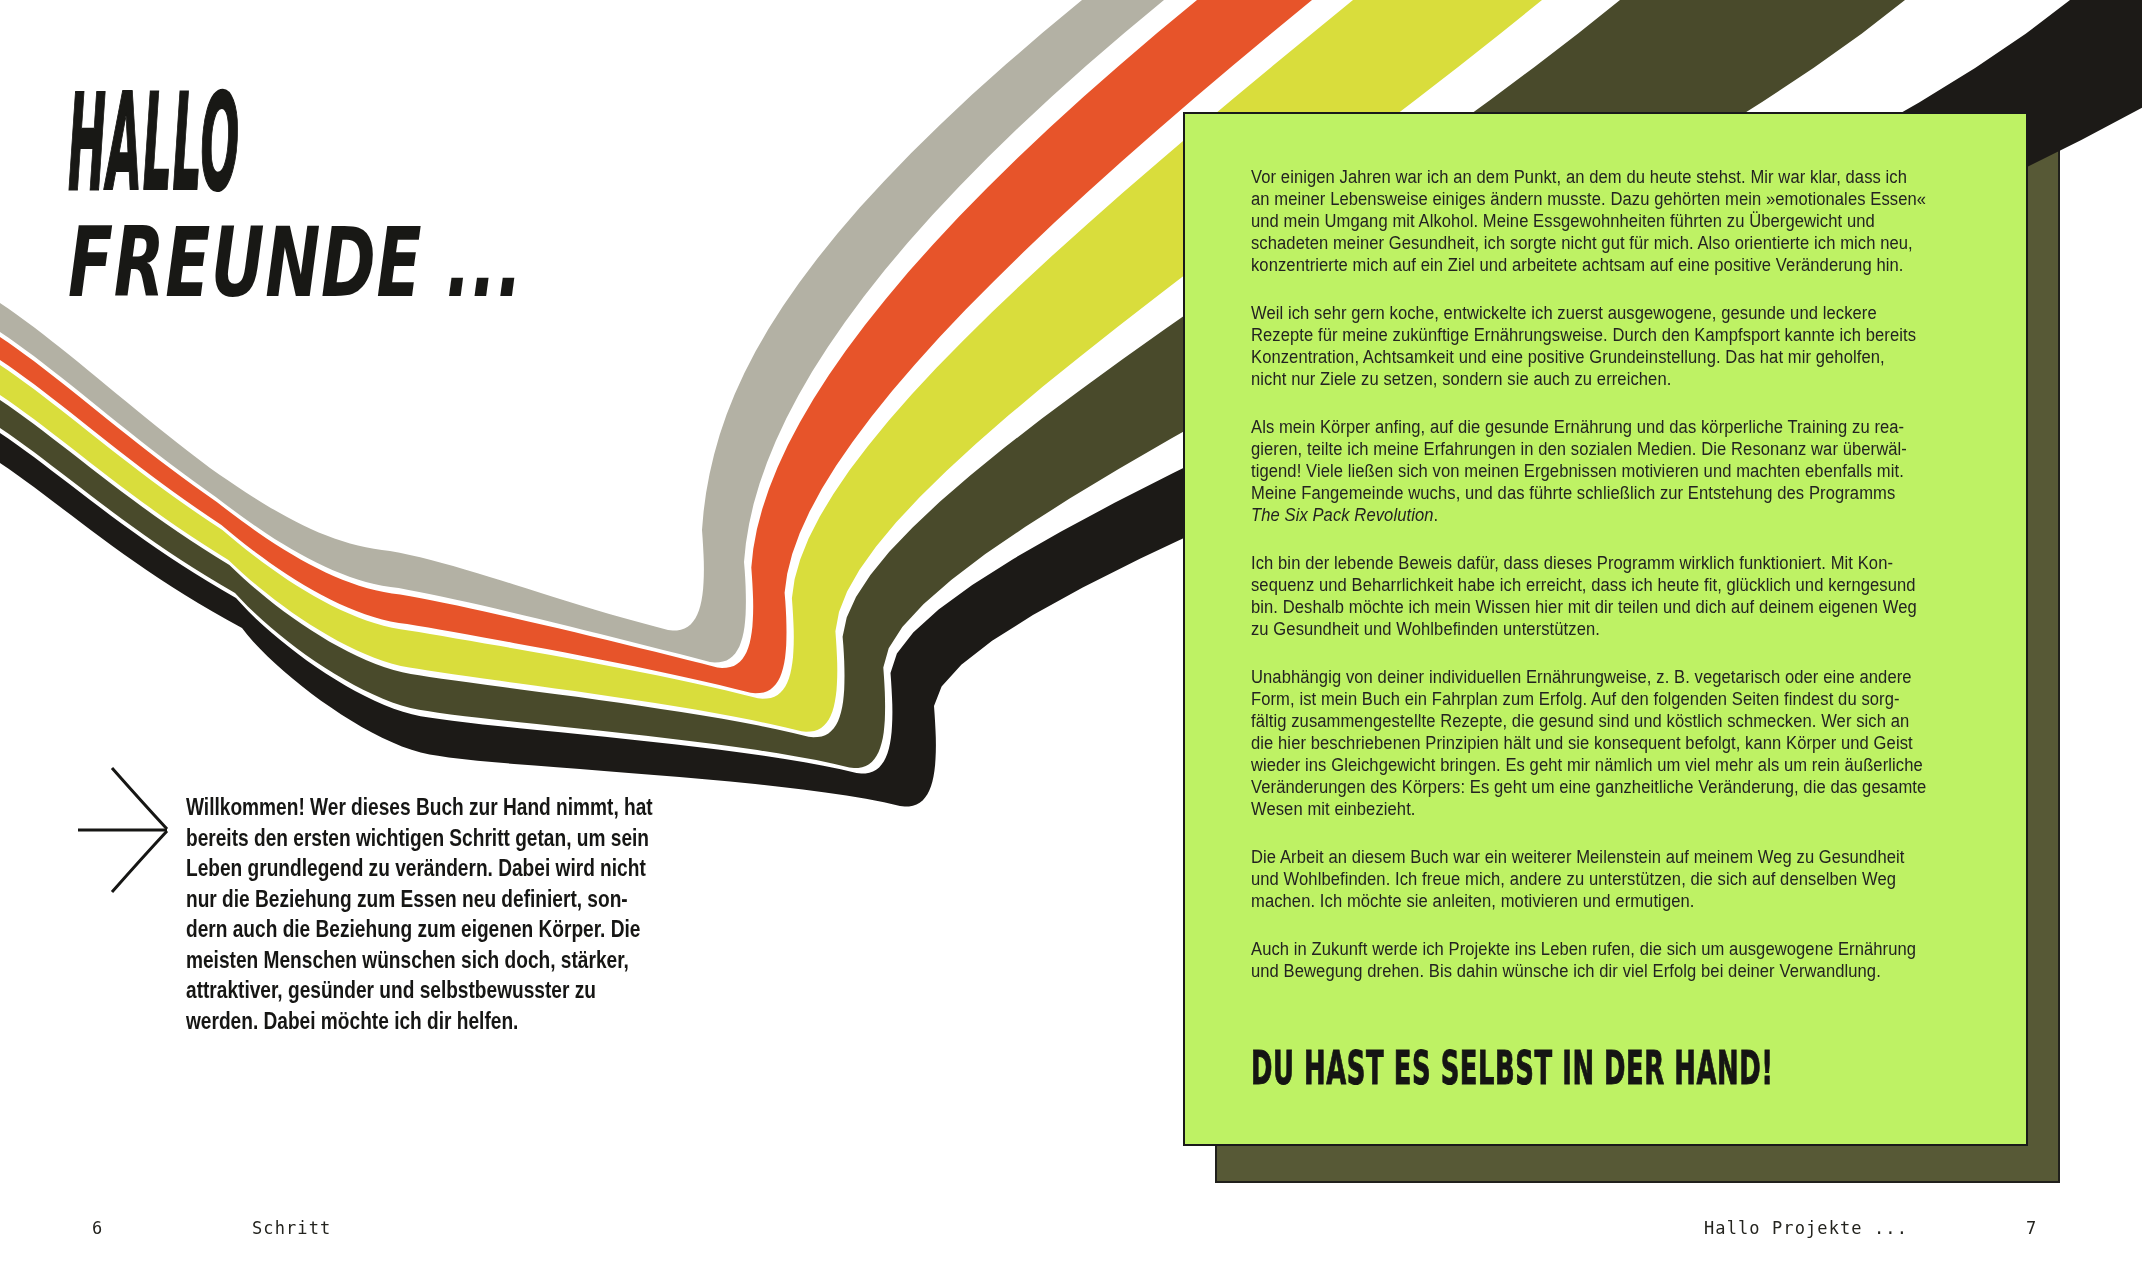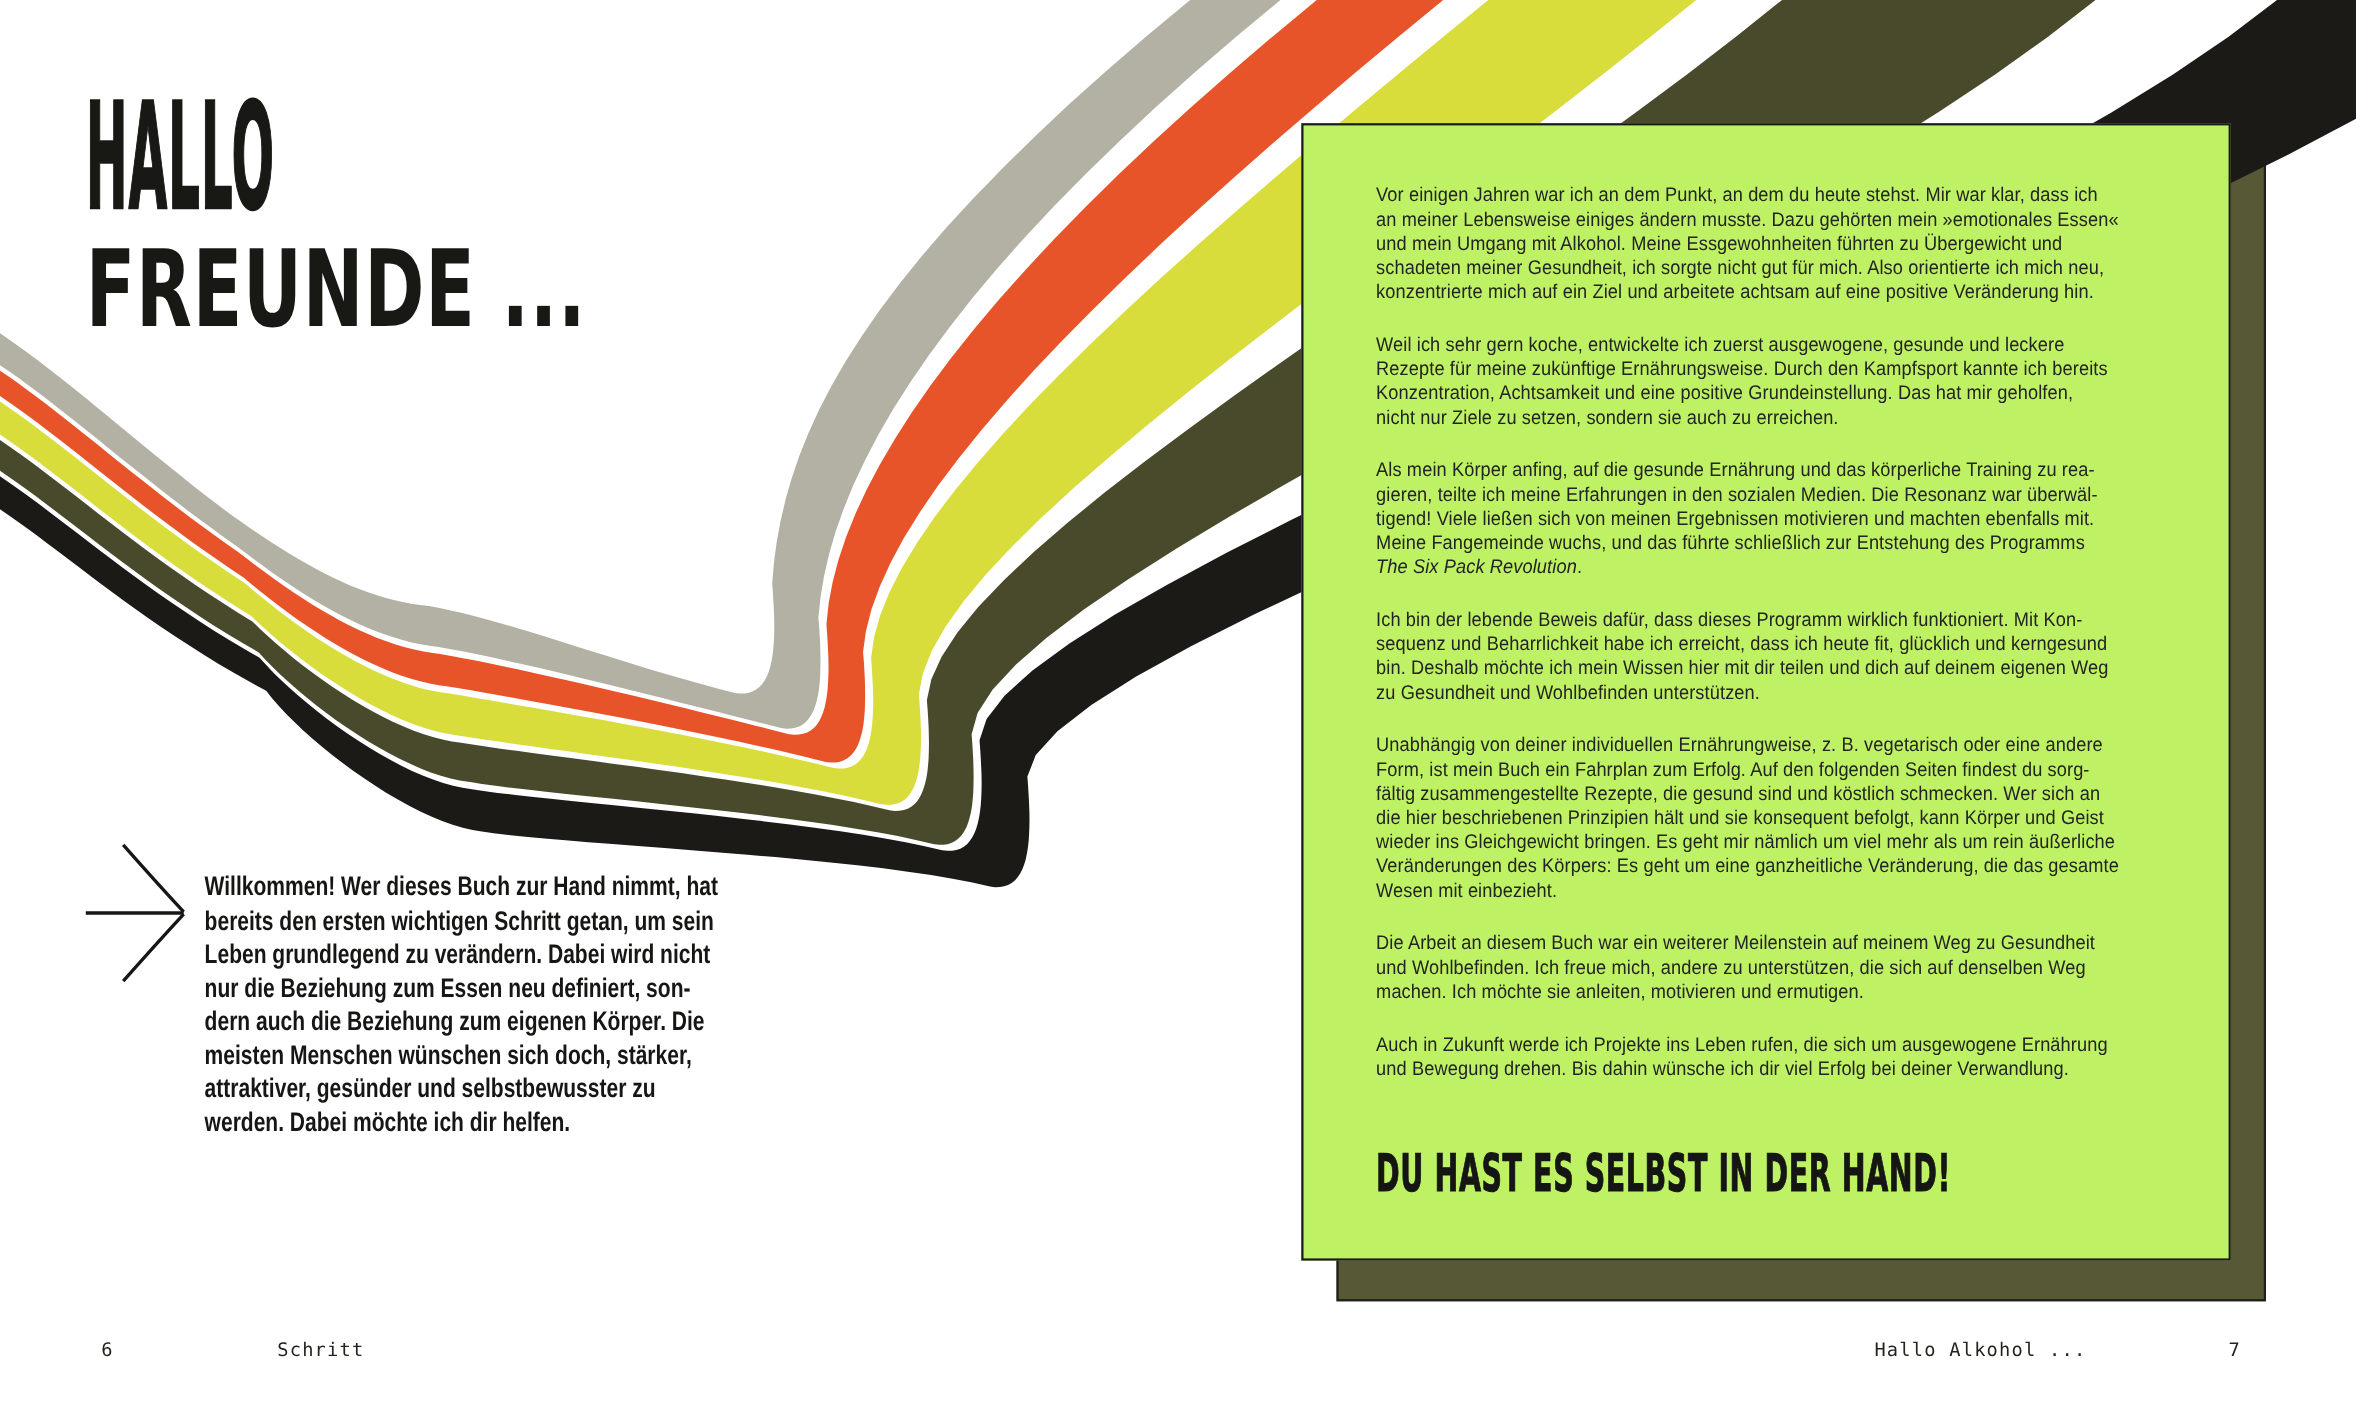--- a/index.html
+++ b/index.html
@@ -1,21 +1,21 @@
 <!DOCTYPE html>
 <html><head>
 <meta charset="utf-8">
 <style>
   html,body{margin:0;padding:0;}
   body{width:2142px;height:1280px;position:relative;overflow:hidden;background:#ffffff;
        font-family:"Liberation Sans", sans-serif;color:#1d1d1b;}
   .abs{position:absolute;}
 
   
-  .title{left:78px;top:78px;line-height:0.98;white-space:nowrap;}
+  .title{left:68px;top:78px;line-height:0.98;white-space:nowrap;font-style:italic;}
   .title-hallo{display:inline-block;font-family:"DejaVu Sans", sans-serif;font-weight:bold;
       font-size:134px;letter-spacing:2px;transform:scaleX(0.34);transform-origin:left top;
       -webkit-text-stroke:2.2px #181815;color:#181815;}
   .title-freunde{display:inline-block;font-family:"DejaVu Sans", sans-serif;font-weight:bold;
       font-size:97px;letter-spacing:1px;transform:scaleX(0.68);transform-origin:left top;
       color:#181815;margin-top:6px;}
   .intro{left:186px;top:792px;width:640px;}
   .intro-inner{display:inline-block;font-weight:bold;font-size:24.5px;line-height:30.5px;
       transform:scaleX(0.78);transform-origin:left top;white-space:pre-line;color:#161614;}
   .arrow-svg{left:70px;top:758px;}
@@ -113,14 +113,14 @@
 und Wohlbefinden. Ich freue mich, andere zu unterstützen, die sich auf denselben Weg
 machen. Ich möchte sie anleiten, motivieren und ermutigen.</p>
       <p>Auch in Zukunft werde ich Projekte ins Leben rufen, die sich um ausgewogene Ernährung
 und Bewegung drehen. Bis dahin wünsche ich dir viel Erfolg bei deiner Verwandlung.</p>
     </div>
   <div class="card-heading">
     <span class="card-heading-inner">DU HAST ES SELBST IN DER HAND!</span>
   </div>
 </div>
 
-<div class="abs footer lbl-right">Hallo Alkohol ...</div>
+<div class="abs footer lbl-right">Hallo Projekte ...</div>
 <div class="abs footer pn-right">7</div>
 
 </body></html>

